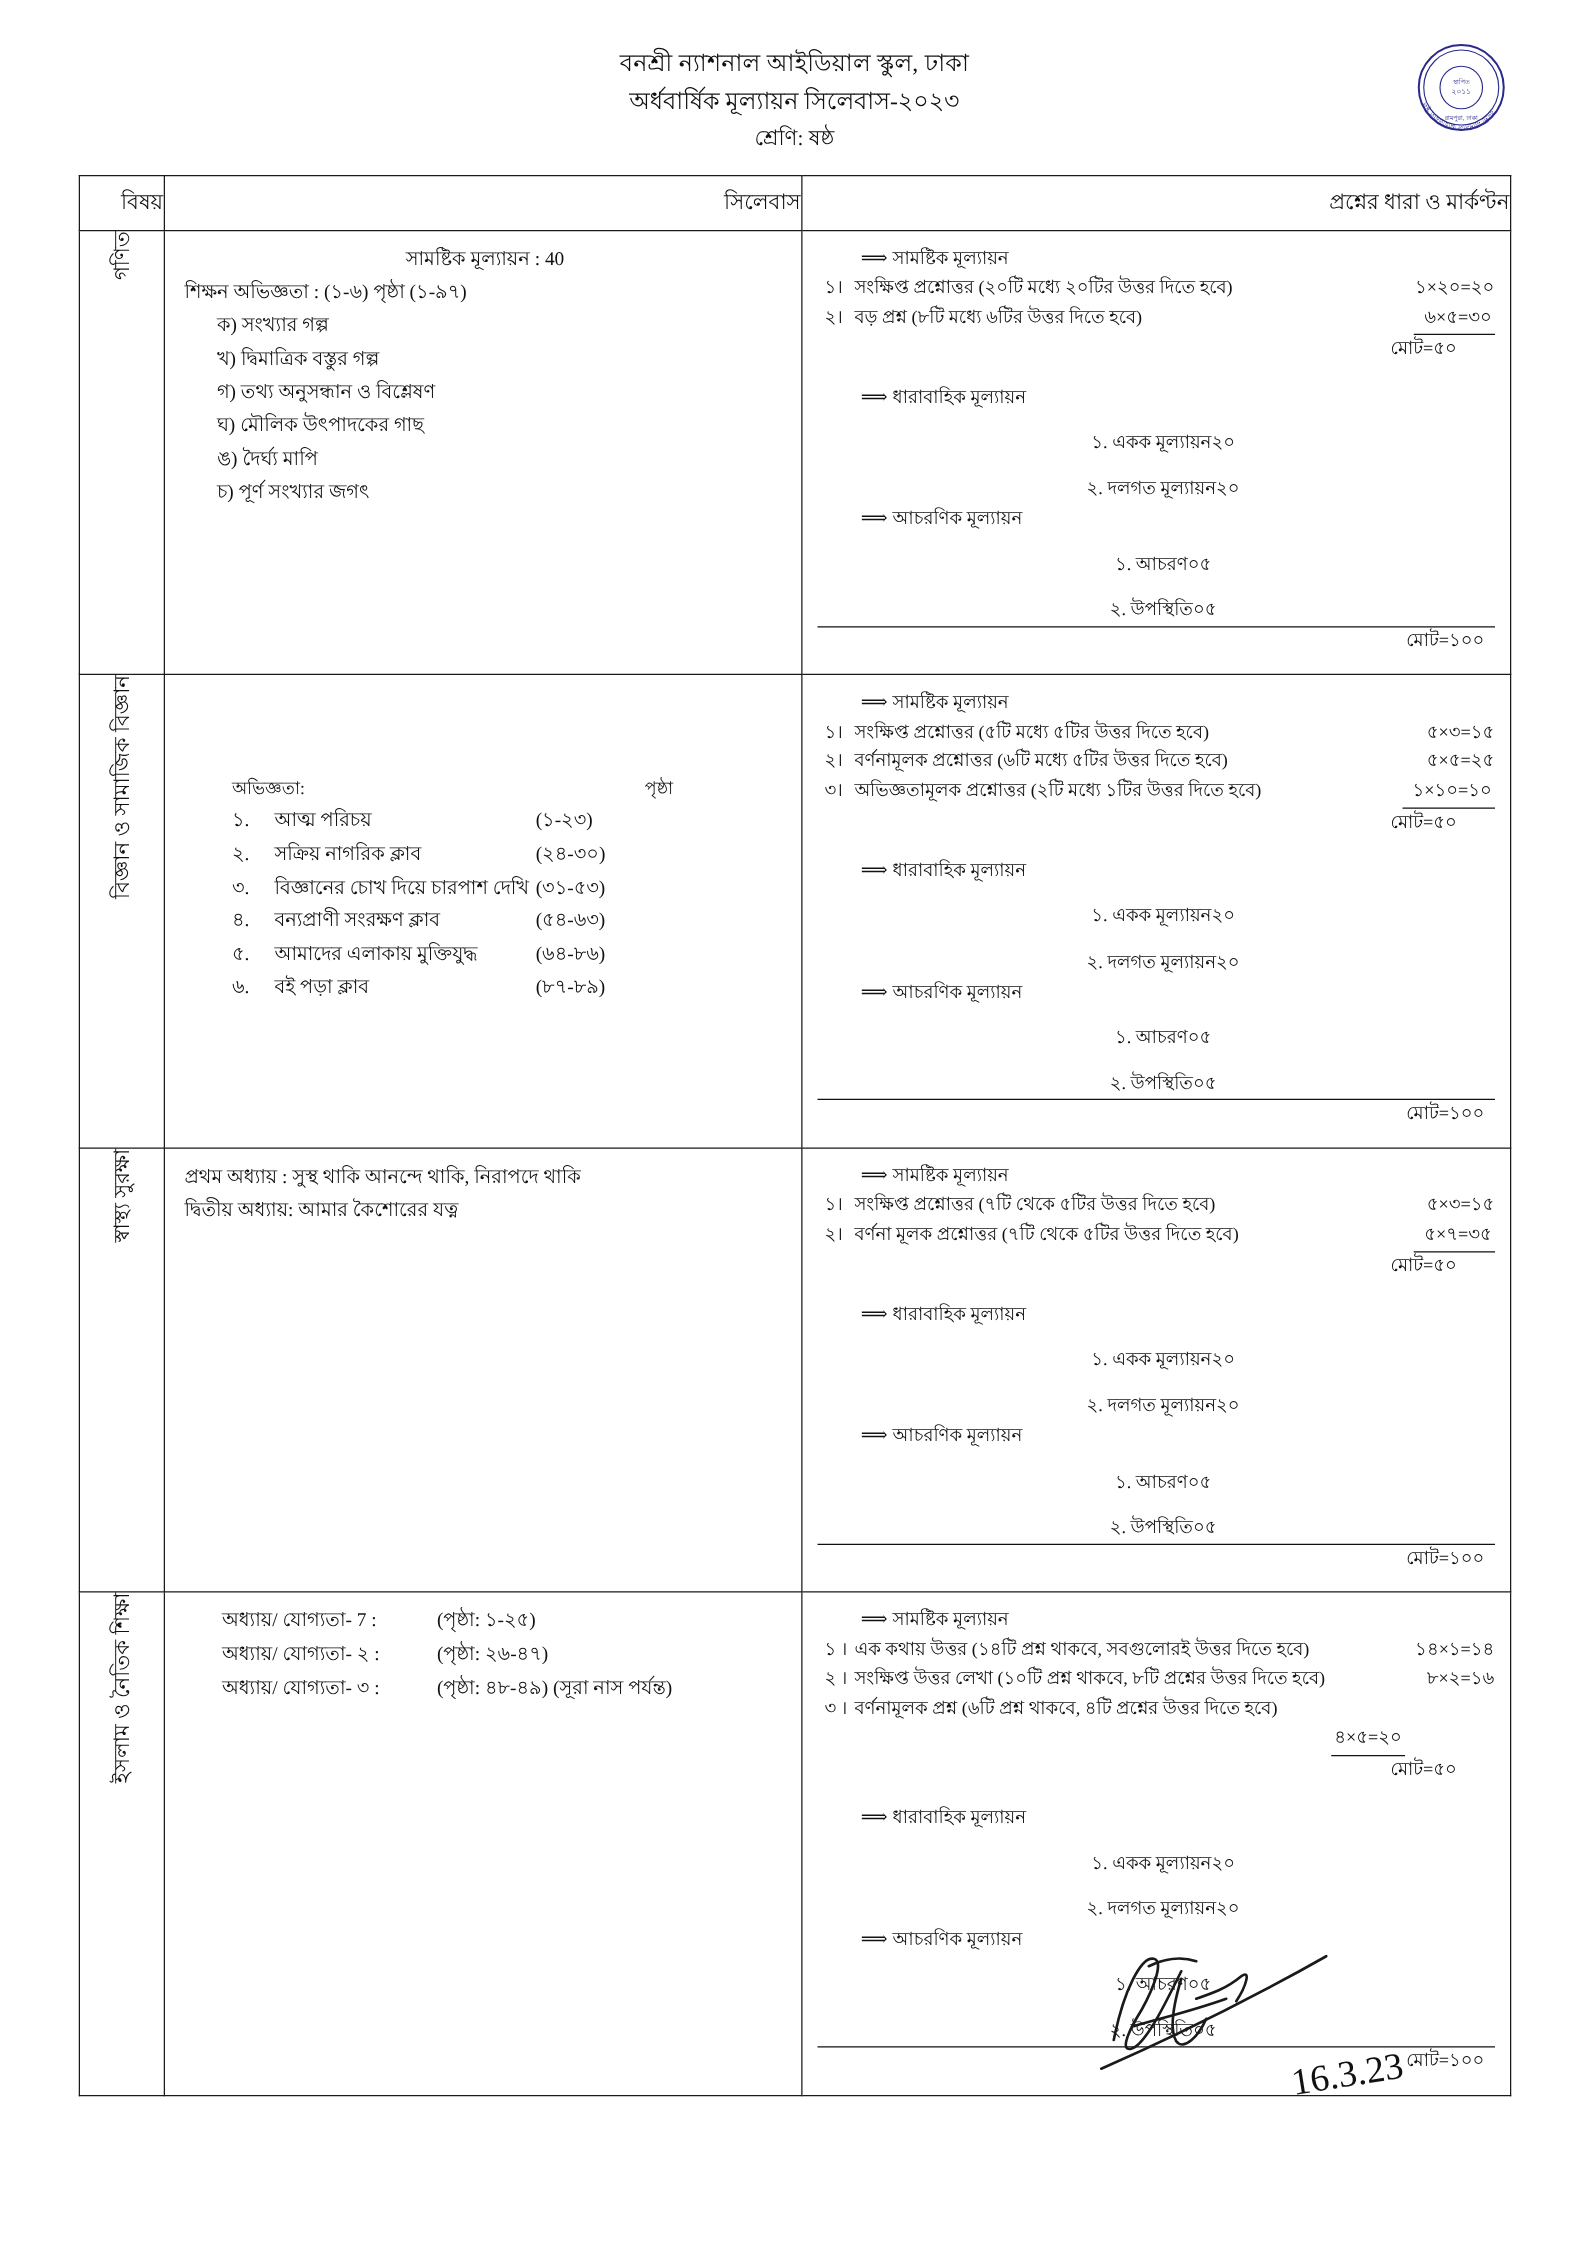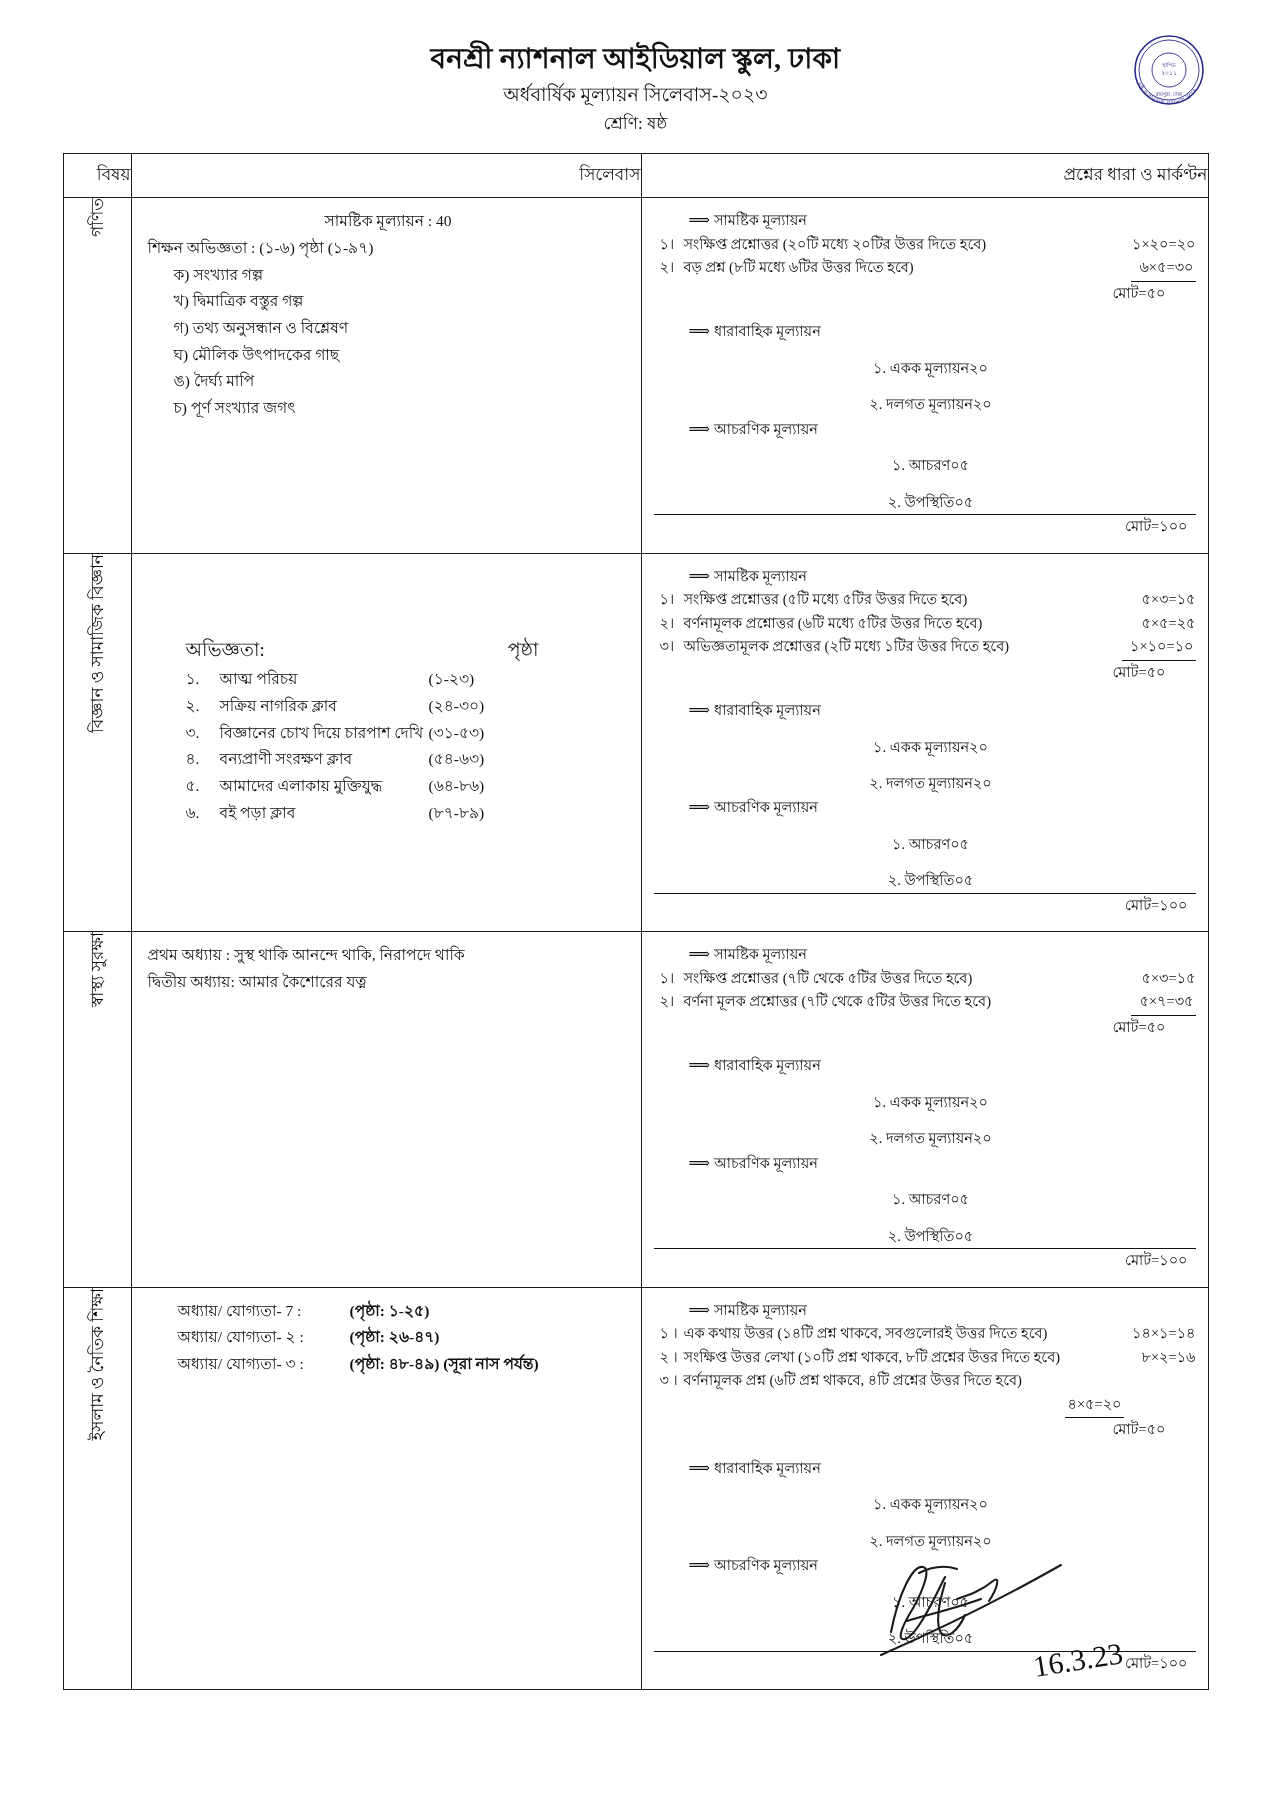--- a/index.html
+++ b/index.html
@@ -19,22 +19,22 @@
     width: 1271px;
     height: 1797px;
     padding: 0;
   }
   
   .header {
     text-align: center;
     padding-top: 38px;
   }
   .school-name {
-    font-size: 28px;
-    font-weight: bold;
+    font-size: 19px;
+    font-weight: normal;
     letter-spacing: 0.2px;
     line-height: 1.5;
   }
   .doc-title {
     font-size: 19px;
     line-height: 1.6;
   }
   .class-line {
     font-size: 17px;
     line-height: 1.7;
@@ -135,35 +135,35 @@
     padding-right: 30px;
   }
   .total-right-far {
     text-align: right;
     padding-right: 8px;
   }
   .exp-head {
     display: flex;
     justify-content: space-between;
     padding: 0 90px 0 38px;
-    font-size: 19px;
+    font-size: 14px;
   }
   .exp-item {
     display: flex;
     padding: 0 90px 0 38px;
   }
   .exp-item .n { width: 34px; flex: 0 0 34px; }
   .exp-item .t { flex: 1 1 auto; }
   .exp-item .p { width: 110px; flex: 0 0 110px; text-align: left; }
   .ch-item {
     display: flex;
     padding-left: 30px;
   }
   .ch-item .a { width: 172px; flex: 0 0 172px; }
-  .ch-item .c { flex: 1 1 auto; font-weight: bold; }
+  .ch-item .c { flex: 1 1 auto; }
   .blank { height: 14px; }
   
   .signature-area {
     position: absolute;
     right: 150px;
     bottom: 110px;
     width: 260px;
     height: 150px;
   }
   .signature-area svg { display: block; }

